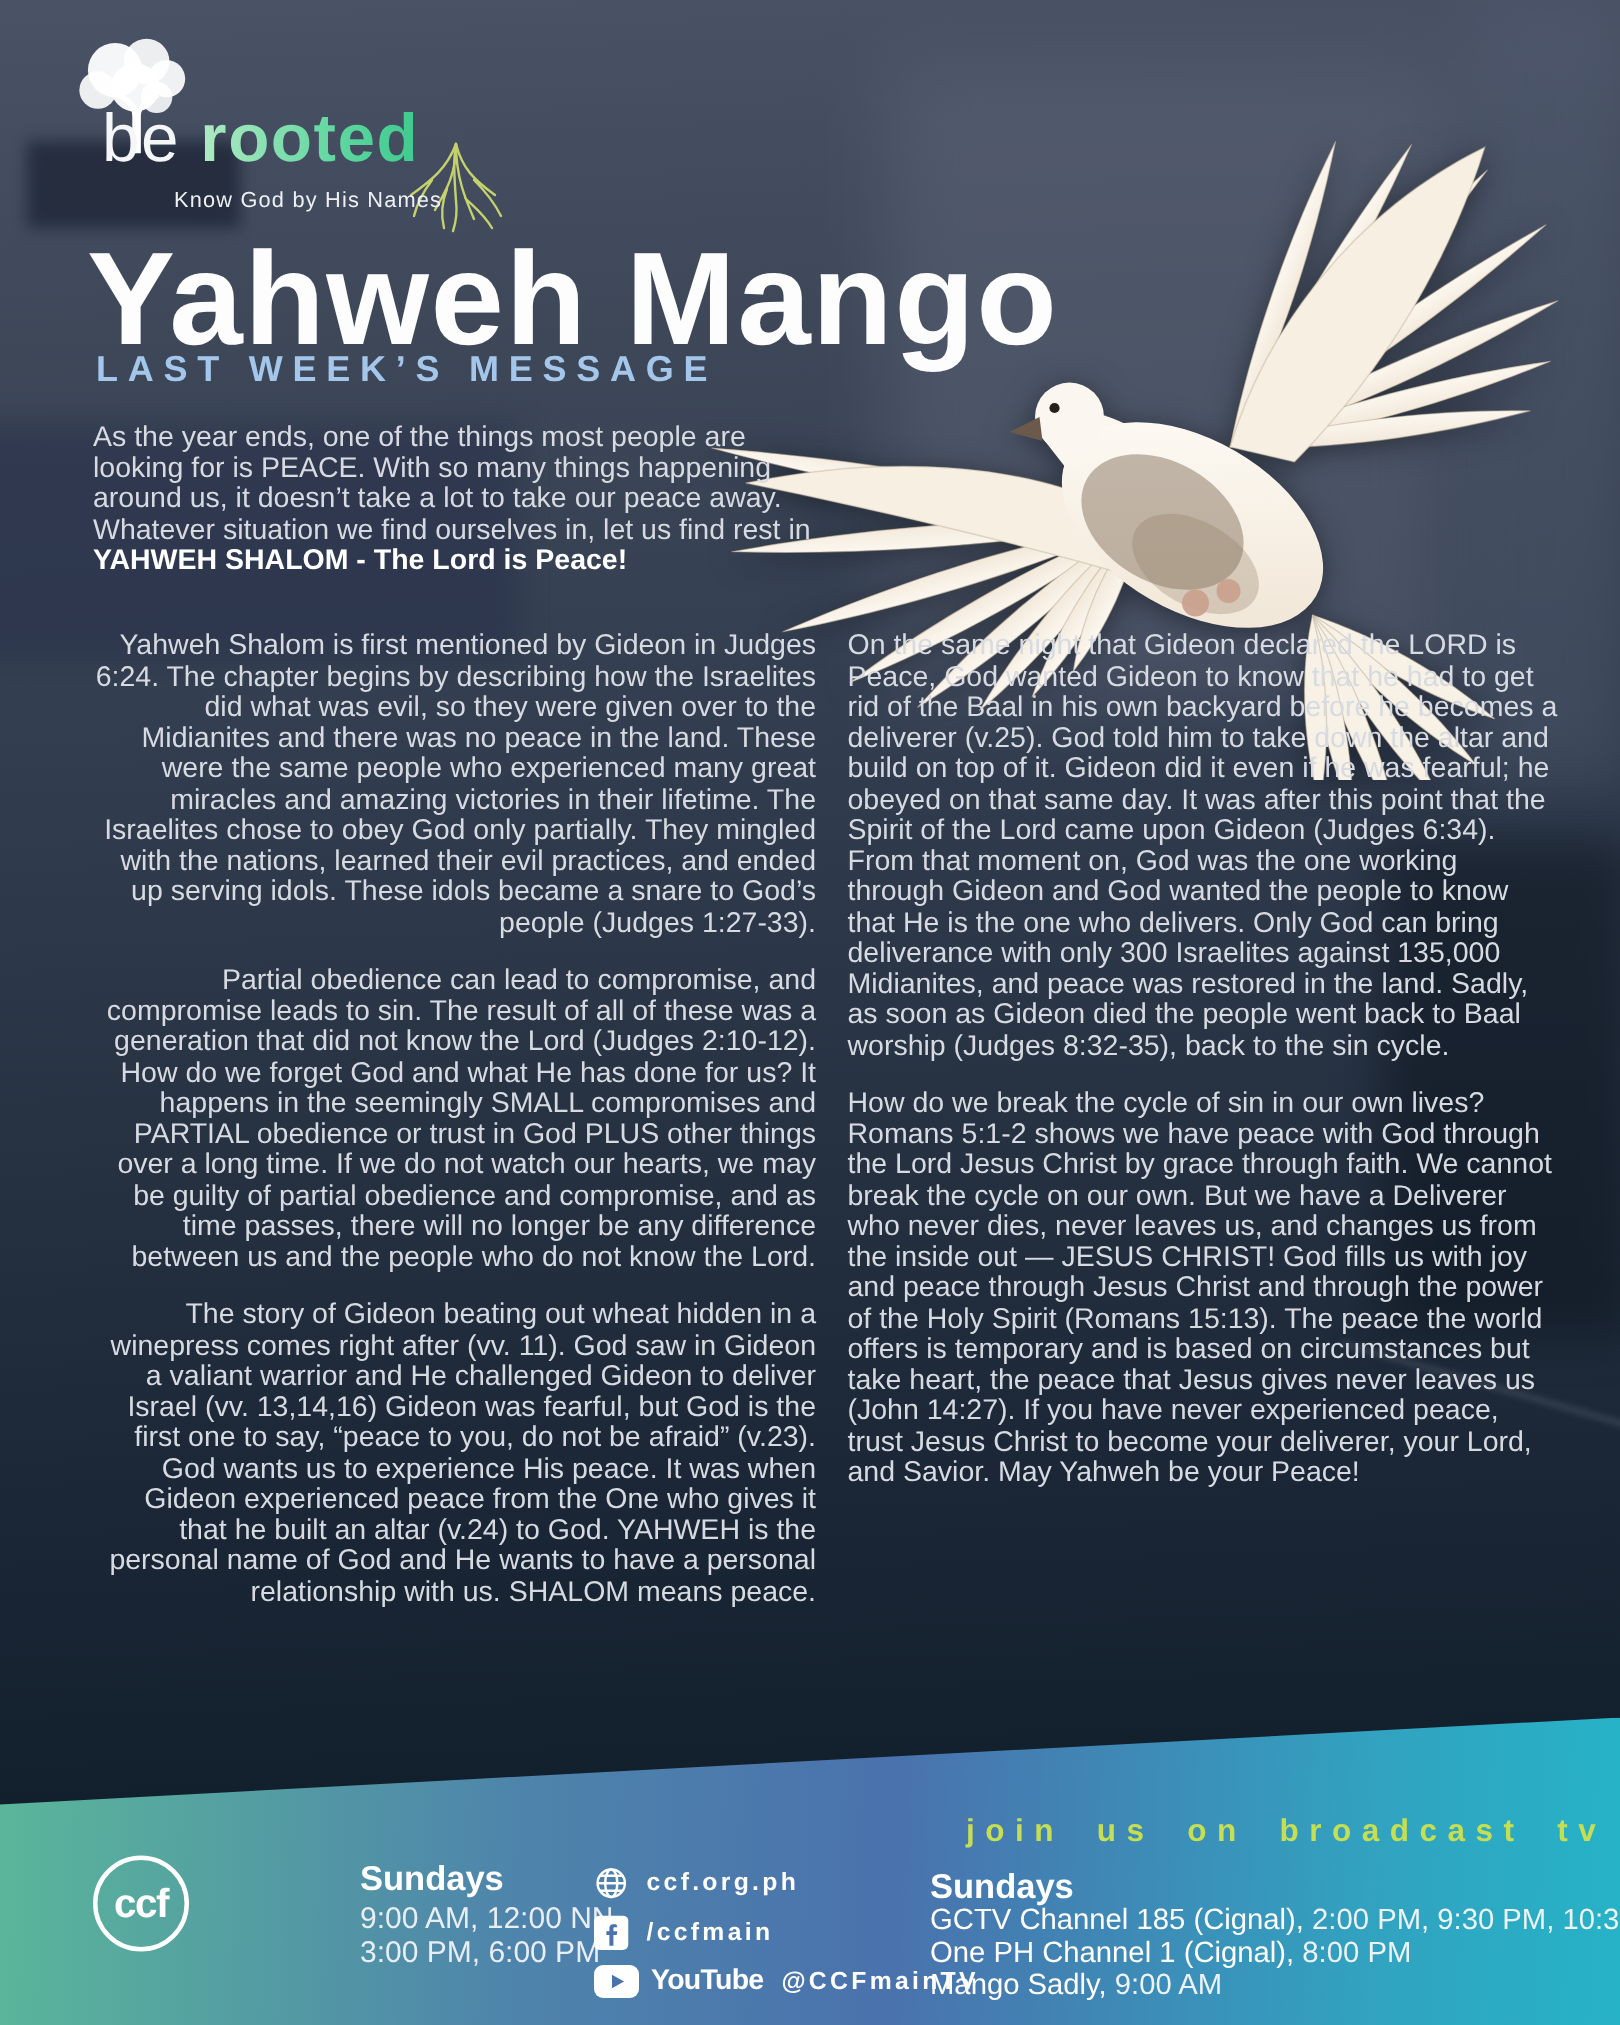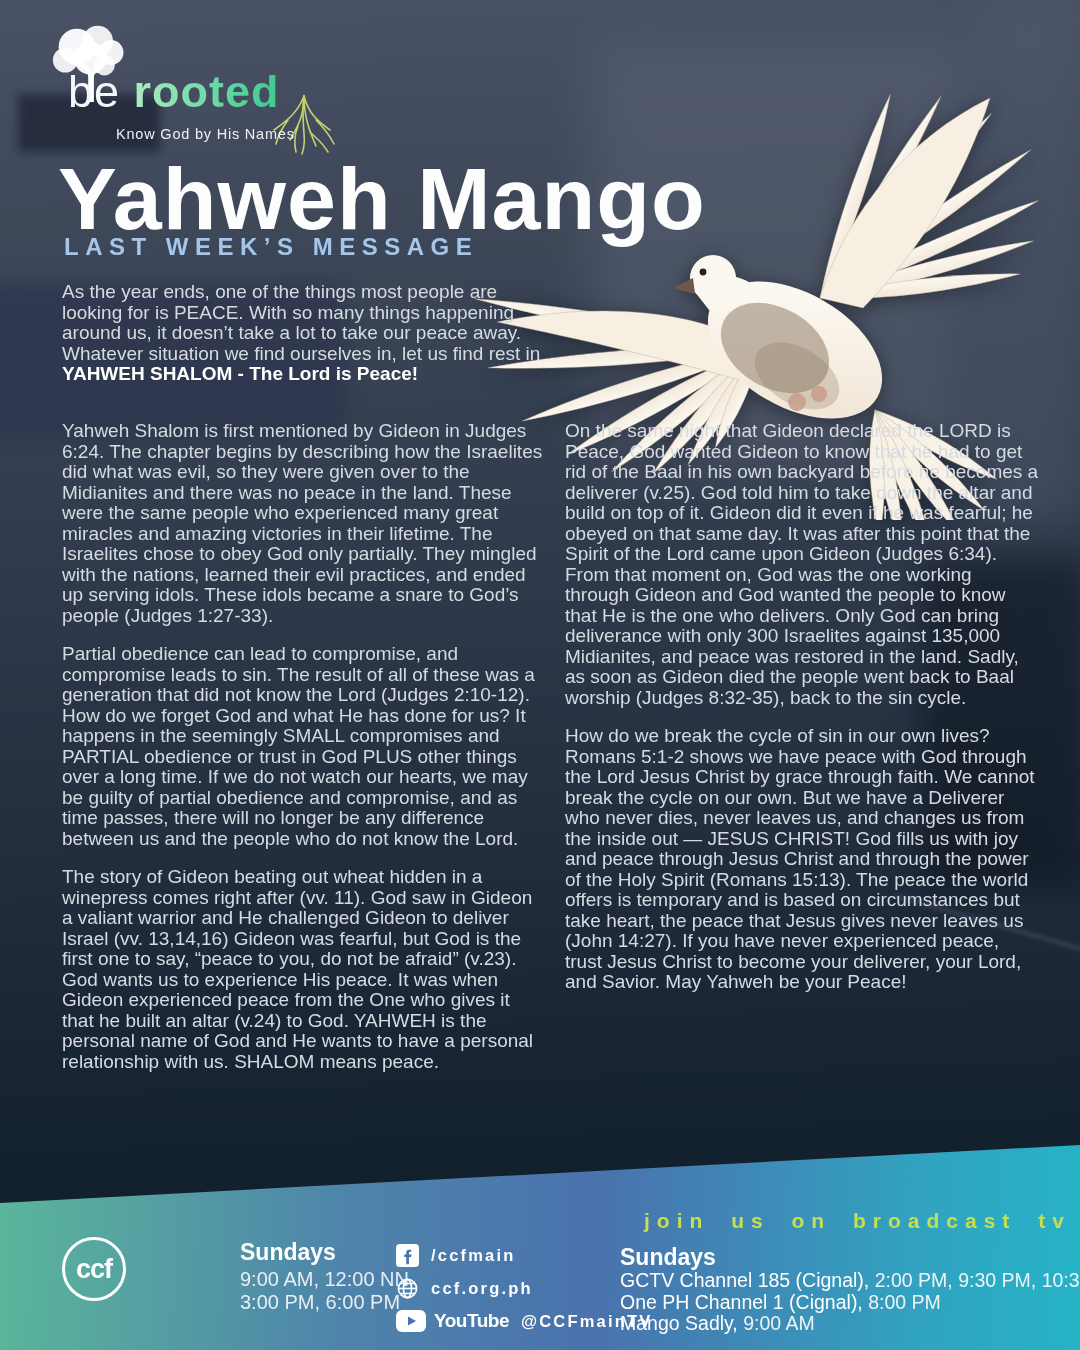--- a/index.html
+++ b/index.html
@@ -30,21 +30,21 @@
       -webkit-background-clip:text;background-clip:text;color:transparent;}
   .brand-tag{position:absolute;left:80px;top:108px;font-size:14.5px;letter-spacing:.8px;color:#eef1f4;white-space:nowrap;}
 
   .title{position:absolute;left:58px;top:148px;font-size:88px;font-weight:700;color:#fdfdfe;letter-spacing:1px;white-space:nowrap;}
   .subtitle{position:absolute;left:64px;top:233px;font-size:24px;font-weight:700;letter-spacing:6.5px;color:#a3c6ea;white-space:nowrap;}
 
   .copy{color:#d7dbe1;font-size:19px;line-height:20.5px;}
   .copy p{margin:0 0 18px 0;}
   .intro{position:absolute;left:62px;top:282px;width:480px;}
   .intro .b{font-weight:700;color:#ffffff;}
-  .col-left{position:absolute;left:62px;top:421px;width:482px;}
+  .col-left{position:absolute;left:62px;top:421px;width:482px;text-align:right;}
   .col-right{position:absolute;left:565px;top:421px;width:474px;}
 
   
   .footer{position:absolute;left:0;top:1145px;width:1080px;height:205px;
     clip-path:polygon(0 58px,100% 0,100% 100%,0 100%);
     background:linear-gradient(92deg,#5ab69a 0%,#4e84ab 32%,#4a72ad 55%,#31a3c0 85%,#26b3c7 100%);
     color:#fff;}
   .ccf-logo{position:absolute;left:62px;top:92px;width:58px;height:58px;border:3.5px solid #fff;border-radius:50%;
     display:flex;align-items:center;justify-content:center;}
   .ccf-logo span{font-size:27px;font-weight:700;letter-spacing:-1px;}
@@ -165,37 +165,37 @@
     <div class="ccf-logo">
       <span>ccf</span>
     </div>
 
     <div class="f-day od">Sundays</div>
     <div class="f-times ot1">9:00 AM, 12:00 NN</div>
     <div class="f-times ot2">3:00 PM, 6:00 PM</div>
 
     <div class="socials">
       <div class="soc-row">
-        <svg width="23" height="23" viewBox="0 0 24 24">
-          <rect x="0" y="0" width="24" height="24" rx="4" fill="#fff"></rect>
-          <path d="M15.5,6 h-2.2 c-1.6,0 -2.6,1 -2.6,2.7 V11 H8.6 v2.6 h2.1 V21 h2.8 v-7.4 h2.3 l0.4,-2.6 h-2.7 V9.2 c0,-0.7 0.3,-1 1,-1 h1.8 Z" fill="#4a72ad"></path>
-        </svg>
-        <span class="soc-txt">/ccfmain</span>
-      </div>
-      <div class="soc-row">
         <svg width="23" height="23" viewBox="0 0 24 24" fill="none" stroke="#fff" stroke-width="1.7">
           <circle cx="12" cy="12" r="9.5"></circle>
             <ellipse cx="12" cy="12" rx="4.2" ry="9.5"></ellipse>
           <line x1="2.5" y1="12" x2="21.5" y2="12"></line>
             <line x1="4" y1="6.8" x2="20" y2="6.8"></line>
             <line x1="4" y1="17.2" x2="20" y2="17.2"></line>
         </svg>
         <span class="soc-txt">ccf.org.ph</span>
       </div>
       <div class="soc-row">
+        <svg width="23" height="23" viewBox="0 0 24 24">
+          <rect x="0" y="0" width="24" height="24" rx="4" fill="#fff"></rect>
+          <path d="M15.5,6 h-2.2 c-1.6,0 -2.6,1 -2.6,2.7 V11 H8.6 v2.6 h2.1 V21 h2.8 v-7.4 h2.3 l0.4,-2.6 h-2.7 V9.2 c0,-0.7 0.3,-1 1,-1 h1.8 Z" fill="#4a72ad"></path>
+        </svg>
+        <span class="soc-txt">/ccfmain</span>
+      </div>
+      <div class="soc-row">
         <svg width="30" height="22" viewBox="0 0 30 22">
           <rect x="0" y="0" width="30" height="22" rx="6" fill="#fff"></rect>
           <path d="M12,6.5 L20,11 L12,15.5 Z" fill="#4a72ad"></path>
         </svg>
         <span class="yt-word">YouTube</span>
         <span class="soc-txt">@CCFmainTV</span>
       </div>
     </div>
 
     <div class="f-heading bh">join us on broadcast tv</div>

